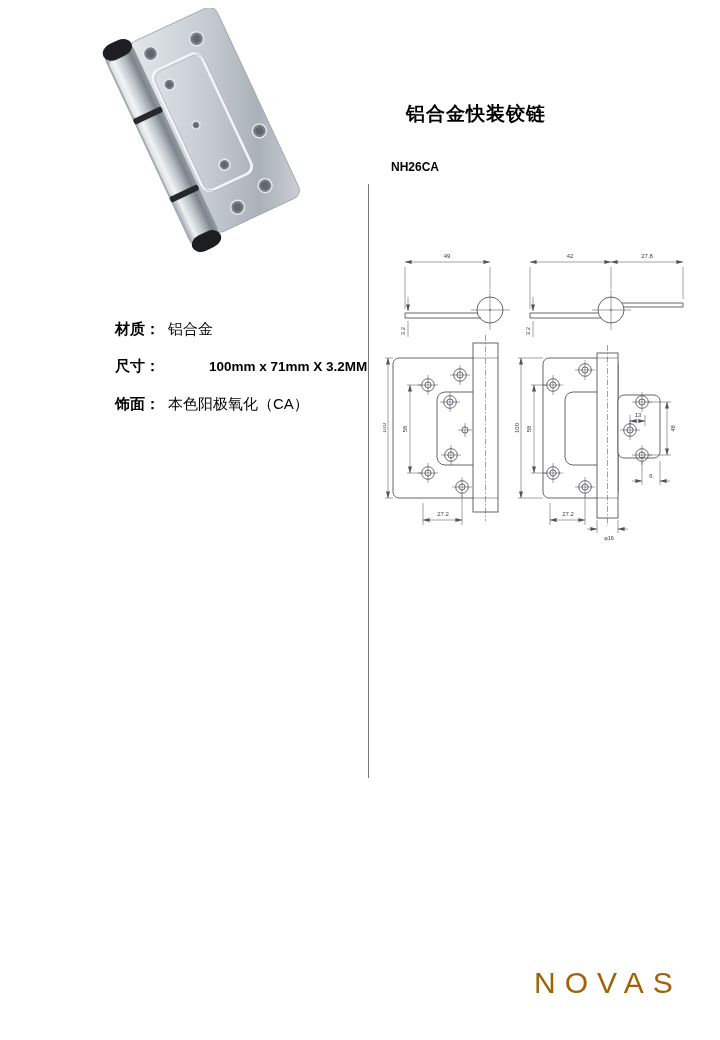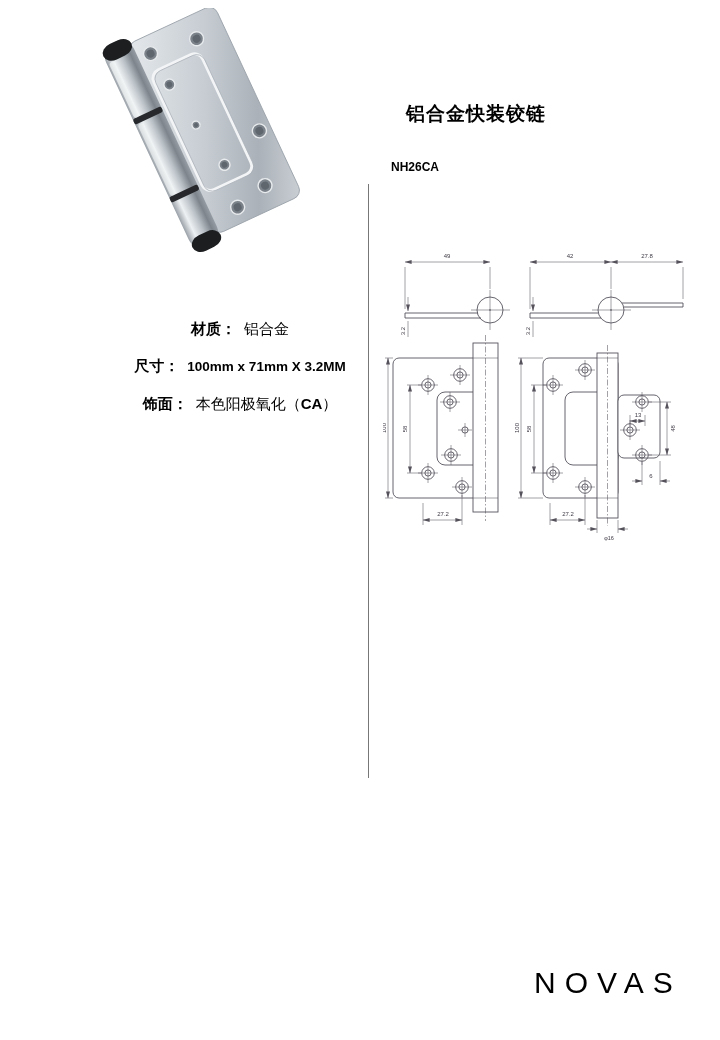--- a/index.html
+++ b/index.html
@@ -6,28 +6,28 @@
   body{
     width:720px;height:1040px;background:#ffffff;position:relative;overflow:hidden;
     font-family:"Liberation Sans","DejaVu Sans",sans-serif;color:#000;
   }
   .page{position:absolute;inset:0;}
   .photo{position:absolute;left:85px;top:8px;width:222px;height:244px;}
   .title{position:absolute;left:391px;top:86px;font-size:19px;font-weight:bold;letter-spacing:1px;margin:15px;}
   .model{position:absolute;left:391px;top:160px;font-size:12px;font-weight:bold;}
   .divider{position:absolute;left:368px;top:184px;width:1px;height:594px;background:#777777;}
   .specs{position:absolute;left:115px;top:320px;width:250px;}
-  .spec-row{display:flex;align-items:baseline;margin-bottom:19px;font-size:15px;line-height:18px;justify-content:center;}
+  .spec-row{display:flex;align-items:baseline;margin-bottom:19px;font-size:15px;line-height:18px;}
   .spec-label{font-weight:bold;white-space:nowrap;margin-right:8px;}
   .spec-value{white-space:nowrap;}
-  .spec-value.bold{font-weight:bold;font-size:13.5px;}
-  .spec-value b{font-weight:bold;}
+  .spec-value.bold{font-weight:bold;font-size:13.5px;margin-left:41px;}
+  .spec-value b{font-weight:normal;}
   .drawings{position:absolute;left:383px;top:245px;width:317px;height:305px;}
   .logo{
-    position:absolute;left:534px;top:966px;font-size:30px;color:#000000;
+    position:absolute;left:534px;top:966px;font-size:30px;color:#a16207;
     letter-spacing:9px;font-weight:300;
   }
   
   svg .ln{stroke:#56525c;stroke-width:0.9;fill:none;}
   svg .thin{stroke:#56525c;stroke-width:0.55;fill:none;}
   svg .cl{stroke:#56525c;stroke-width:0.55;fill:none;stroke-dasharray:6 2 1.5 2;}
   svg .dim{stroke:#56525c;stroke-width:0.55;fill:none;}
   svg .dimtxt{font-size:6px;fill:#3f3b45;text-anchor:middle;font-family:"Liberation Sans",sans-serif;}
   svg .white{fill:#ffffff;}
 </style>

